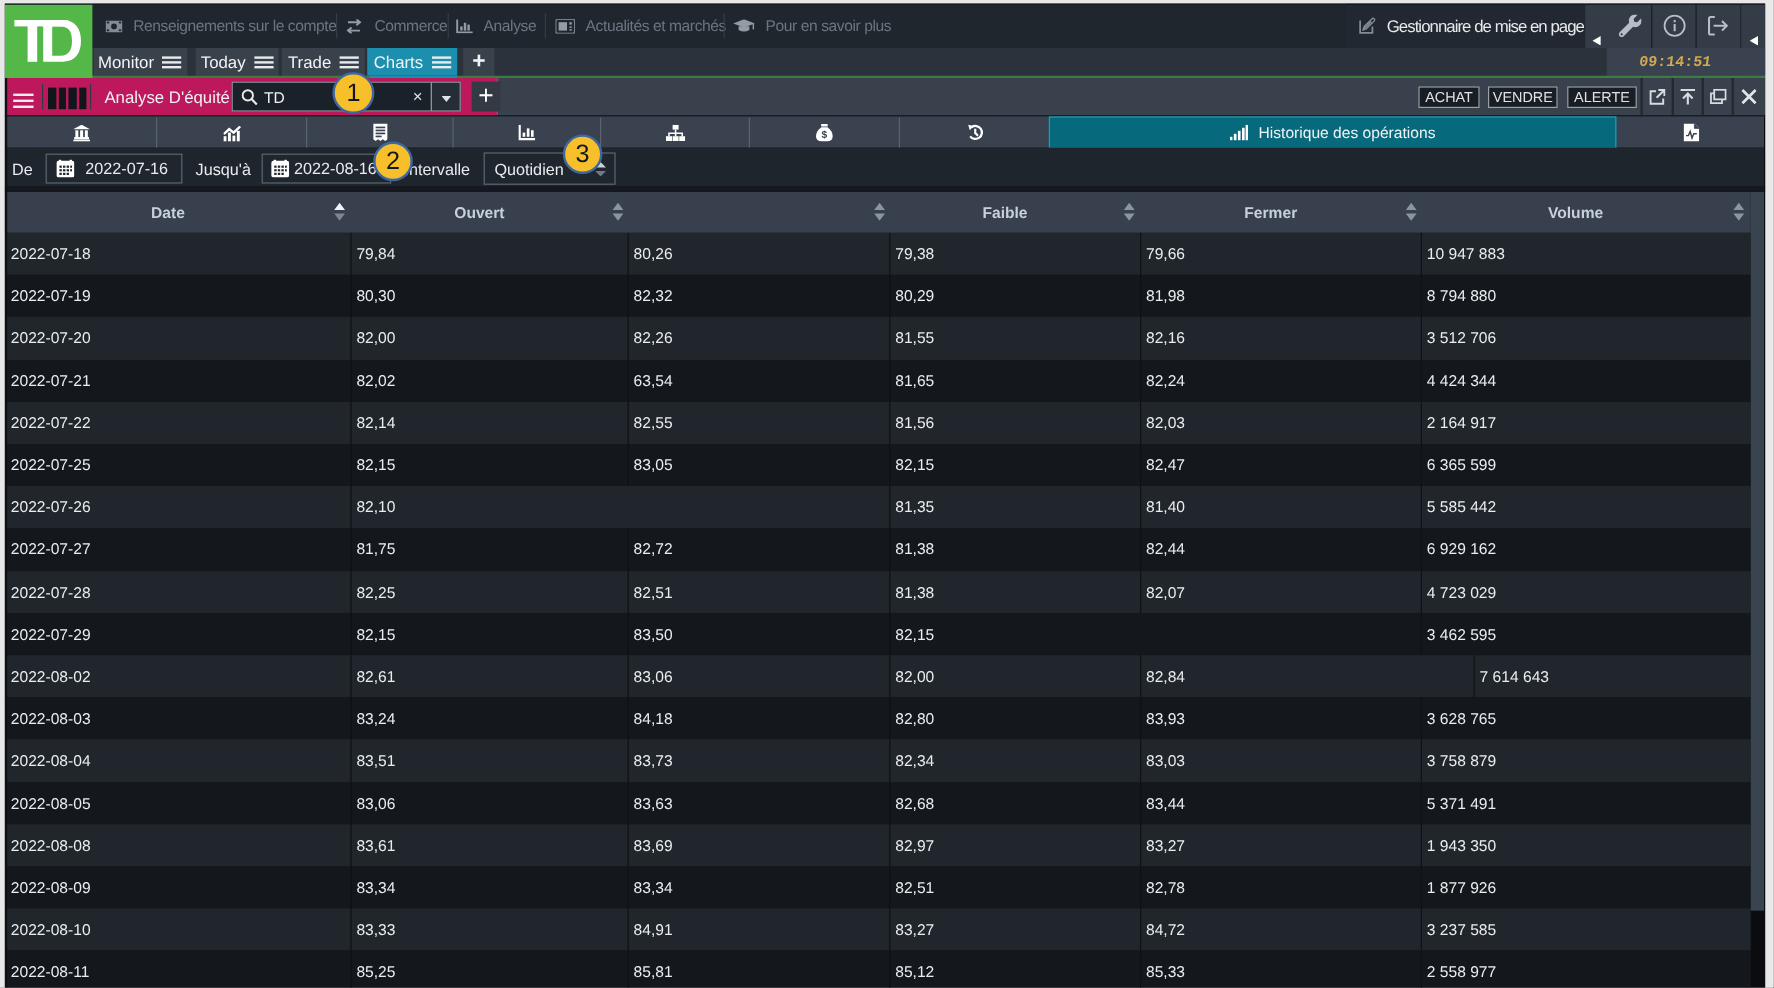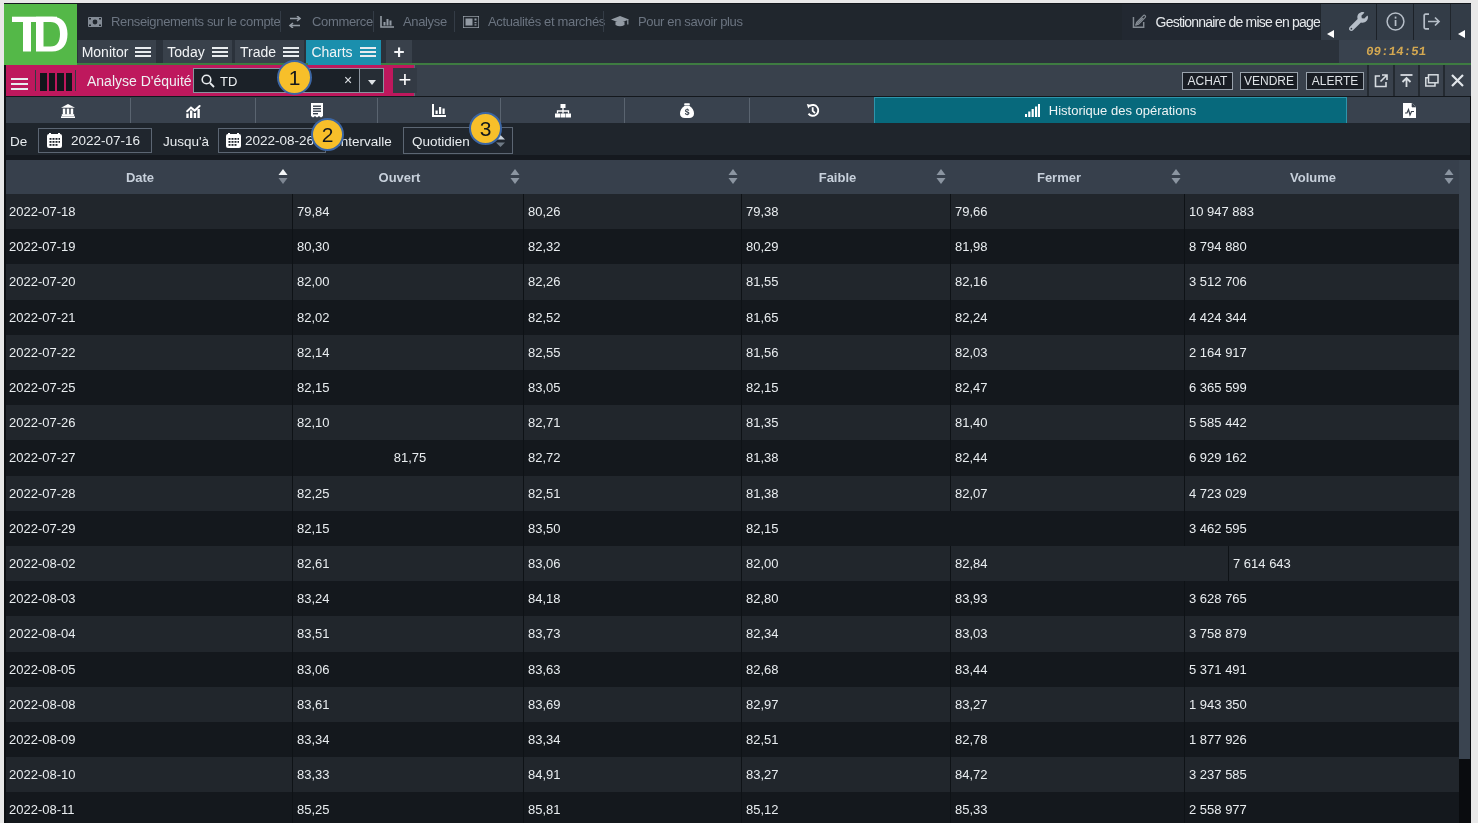--- a/index.html
+++ b/index.html
@@ -378,21 +378,21 @@
             <rect x="11.5" y="5" width="1.5" height="1.8"></rect>
             <rect x="2.5" y="8" width="2" height="1.8"></rect>
             <rect x="5.5" y="8" width="2" height="1.8"></rect>
             <rect x="8.5" y="8" width="2" height="1.8"></rect>
             <rect x="11.5" y="8" width="1.5" height="1.8"></rect>
             <rect x="2.5" y="11" width="2" height="1.8"></rect>
             <rect x="5.5" y="11" width="2" height="1.8"></rect>
             <rect x="8.5" y="11" width="2" height="1.8"></rect>
           </g>
         </svg>
-      <span style="margin-left:4px;">2022-08-26</span>
+      <span style="margin-left:4px;">2022-08-16</span>
     </div>
     <div class="abs flabel" style="left:333px;">Intervalle</div>
     <div class="abs" id="intsel">
       <span class="abs" style="left:8px; top:6px;">Quotidien</span>
       <svg class="abs" style="left:92px; top:7px;" width="9" height="12" viewBox="0 0 9 12">
           <path d="M0 4.5 L9 4.5 L4.5 0 Z" fill="#c9d1d9"></path>
           <path d="M0 7.5 L9 7.5 L4.5 12 Z" fill="#6f7a86"></path>
         </svg>
     </div>
   </div>
@@ -451,21 +451,21 @@
         <div class="tcell first" style="left:0px; width:287px;">2022-07-20</div>
         <div class="tcell " style="left:287px; width:231px;">82,00</div>
         <div class="tcell " style="left:518px; width:218px;">82,26</div>
         <div class="tcell " style="left:736px; width:209px;">81,55</div>
         <div class="tcell " style="left:945px; width:234px;">82,16</div>
         <div class="tcell " style="left:1179px; width:275px;">3 512 706</div>
       </div>
       <div class="trow even" style="top:105.6px;">
         <div class="tcell first" style="left:0px; width:287px;">2022-07-21</div>
         <div class="tcell " style="left:287px; width:231px;">82,02</div>
-        <div class="tcell " style="left:518px; width:218px;">82,52</div>
+        <div class="tcell " style="left:518px; width:218px;">63,54</div>
         <div class="tcell " style="left:736px; width:209px;">81,65</div>
         <div class="tcell " style="left:945px; width:234px;">82,24</div>
         <div class="tcell " style="left:1179px; width:275px;">4 424 344</div>
       </div>
       <div class="trow odd" style="top:140.8px;">
         <div class="tcell first" style="left:0px; width:287px;">2022-07-22</div>
         <div class="tcell " style="left:287px; width:231px;">82,14</div>
         <div class="tcell " style="left:518px; width:218px;">82,55</div>
         <div class="tcell " style="left:736px; width:209px;">81,56</div>
         <div class="tcell " style="left:945px; width:234px;">82,03</div>
@@ -475,28 +475,27 @@
         <div class="tcell first" style="left:0px; width:287px;">2022-07-25</div>
         <div class="tcell " style="left:287px; width:231px;">82,15</div>
         <div class="tcell " style="left:518px; width:218px;">83,05</div>
         <div class="tcell " style="left:736px; width:209px;">82,15</div>
         <div class="tcell " style="left:945px; width:234px;">82,47</div>
         <div class="tcell " style="left:1179px; width:275px;">6 365 599</div>
       </div>
       <div class="trow odd" style="top:211.2px;">
         <div class="tcell first" style="left:0px; width:287px;">2022-07-26</div>
         <div class="tcell " style="left:287px; width:231px;">82,10</div>
-        <div class="tcell " style="left:518px; width:218px;">82,71</div>
         <div class="tcell " style="left:736px; width:209px;">81,35</div>
         <div class="tcell " style="left:945px; width:234px;">81,40</div>
         <div class="tcell " style="left:1179px; width:275px;">5 585 442</div>
       </div>
       <div class="trow even" style="top:246.4px;">
         <div class="tcell first" style="left:0px; width:287px;">2022-07-27</div>
-        <div class="tcell " style="left:287px; width:231px;text-align:center;">81,75</div>
+        <div class="tcell " style="left:287px; width:231px;">81,75</div>
         <div class="tcell " style="left:518px; width:218px;">82,72</div>
         <div class="tcell " style="left:736px; width:209px;">81,38</div>
         <div class="tcell " style="left:945px; width:234px;">82,44</div>
         <div class="tcell " style="left:1179px; width:275px;">6 929 162</div>
       </div>
       <div class="trow odd" style="top:281.6px;">
         <div class="tcell first" style="left:0px; width:287px;">2022-07-28</div>
         <div class="tcell " style="left:287px; width:231px;">82,25</div>
         <div class="tcell " style="left:518px; width:218px;">82,51</div>
         <div class="tcell " style="left:736px; width:209px;">81,38</div>

